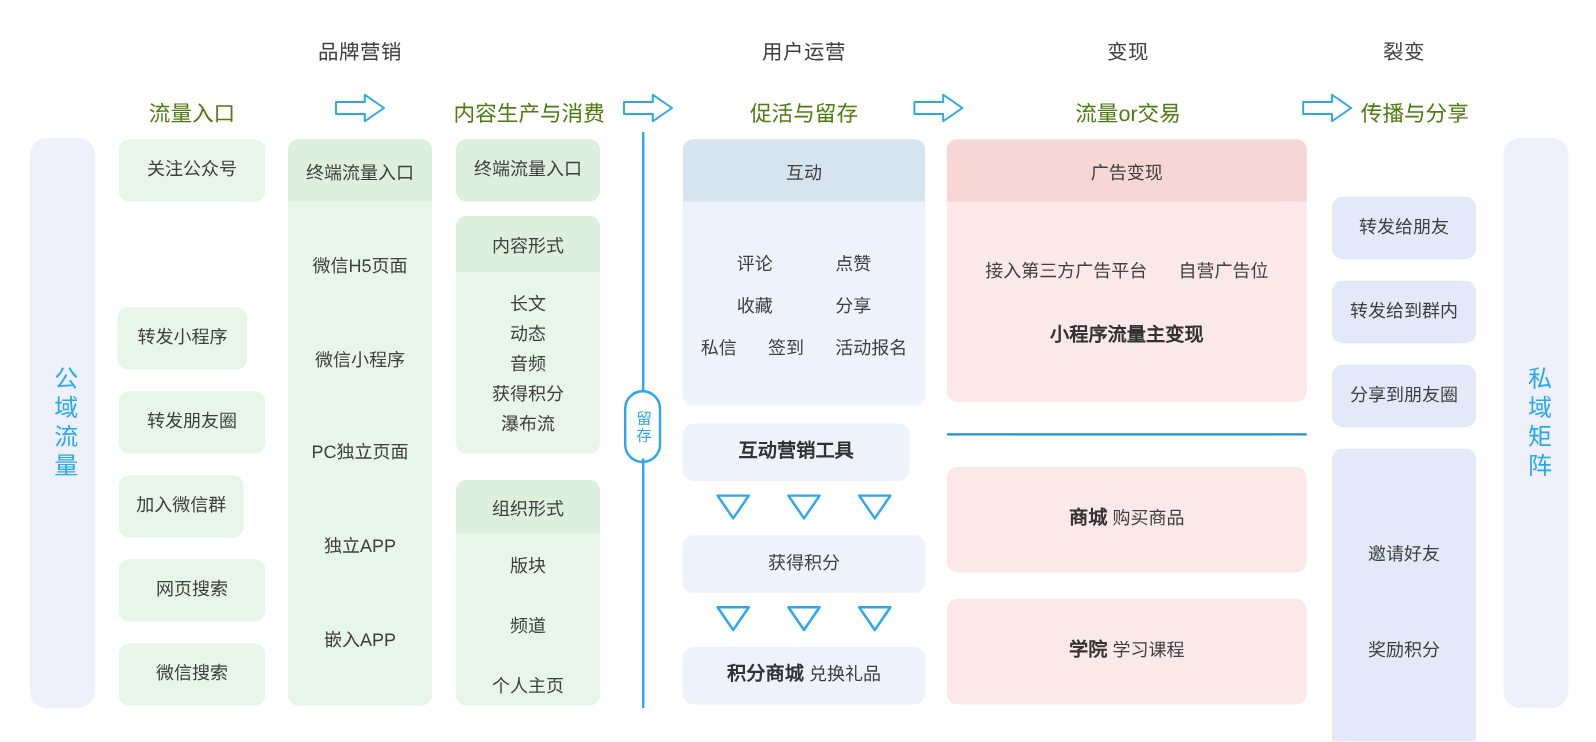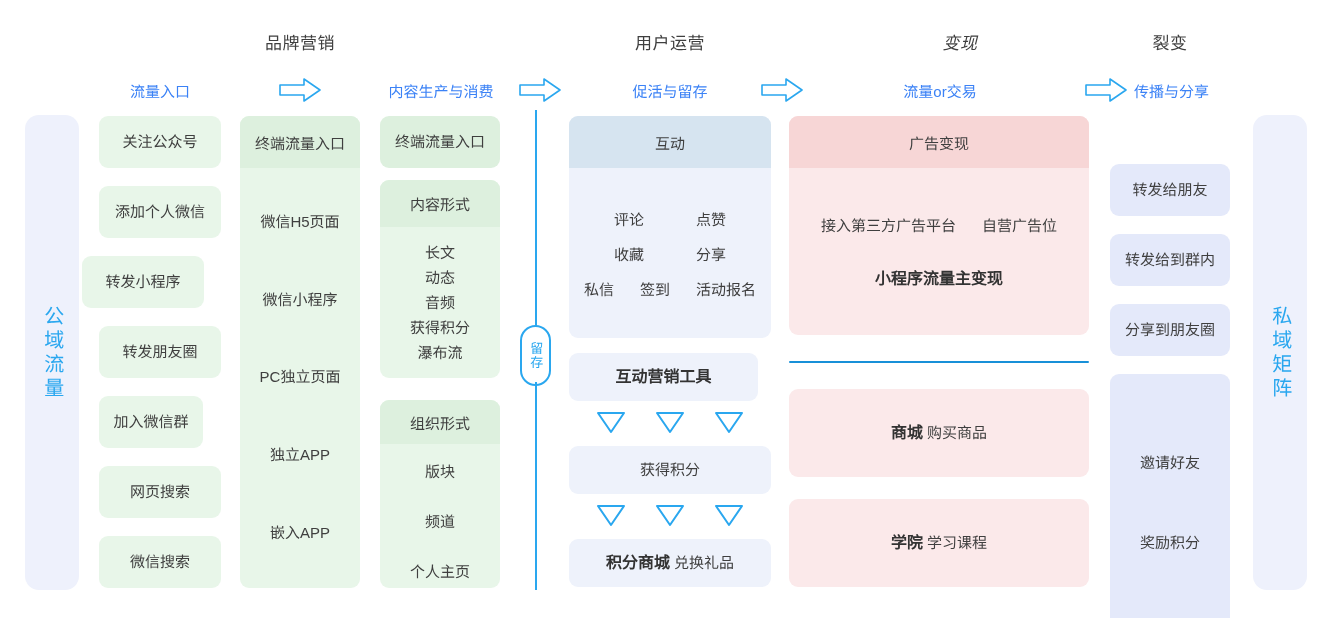--- a/index.html
+++ b/index.html
@@ -17,21 +17,21 @@
   
   .abs{position:absolute;box-sizing:border-box;}
 
   
   .sect-title{
     font-size:17px;color:#3f3f3f;text-align:center;
     white-space:nowrap;letter-spacing:.5px;
   }
   
   .stage-label{
-    font-size:15px;color:#3b82f6;text-align:center;white-space:nowrap;
+    font-size:18px;color:#4d7c0f;text-align:center;white-space:nowrap;
   }
 
   
   .arrow{width:44px;height:26px;}
   .arrow svg{display:block;width:44px;height:26px;}
 
   
   .card{
     border-radius:9px;
     display:flex;align-items:center;justify-content:center;
@@ -96,21 +96,21 @@
   .bold{font-weight:bold;color:#333;}
   .nowrap{white-space:nowrap;}
 </style>
 </head>
 <body>
 
 <div class="canvas">
 
   <div class="abs sect-title" style="left:205px;top:29px;width:190px;">品牌营销</div>
   <div class="abs sect-title" style="left:575px;top:29px;width:190px;">用户运营</div>
-  <div class="abs sect-title" style="left:865px;top:29px;width:190px;font-style:italic;">变现</div>
+  <div class="abs sect-title" style="left:845px;top:29px;width:190px;">变现</div>
   <div class="abs sect-title" style="left:1075px;top:29px;width:190px;">裂变</div>
 
   <div class="abs stage-label" style="left:95px;top:80px;width:130px;">流量入口</div>
 
   <div class="abs arrow" style="left:278px;top:77px;">
     <svg viewBox="0 0 44 26">
         <path d="M2 8 H26 V2 L42 13 L26 24 V18 H2 Z" fill="none" stroke="#2aa7ef" stroke-width="1.6" stroke-linejoin="round"></path>
       </svg>
   </div>
 
@@ -138,22 +138,21 @@
       </svg>
   </div>
 
   <div class="abs stage-label" style="left:1134px;top:80px;width:120px;text-align:left;">传播与分享</div>
 
   <div class="abs rail lav-pale" style="left:25px;top:115px;width:54px;height:475px;">
     <span class="vtext">公域流量</span>
   </div>
 
   <div class="abs card green-soft" style="left:99px;top:116px;width:122px;height:52px;">关注公众号</div>
-  <div class="abs card green-soft" style="left:99px;top:186px;width:122px;height:52px;">添加个人微信</div>
-  <div class="abs card green-soft" style="left:82px;top:256px;width:122px;height:52px;">转发小程序</div>
+  <div class="abs card green-soft" style="left:98px;top:256px;width:108px;height:52px;">转发小程序</div>
   <div class="abs card green-soft" style="left:99px;top:326px;width:122px;height:52px;">转发朋友圈</div>
   <div class="abs card green-soft" style="left:99px;top:396px;width:104px;height:52px;">加入微信群</div>
   <div class="abs card green-soft" style="left:99px;top:466px;width:122px;height:52px;">网页搜索</div>
   <div class="abs card green-soft" style="left:99px;top:536px;width:122px;height:52px;">微信搜索</div>
 
   <div class="abs group green-soft" style="left:240px;top:116px;width:120px;height:472px;">
     <div class="group-head green-mid" style="height:52px;">终端流量入口</div>
     <div class="group-body" style="justify-content:space-around;padding:14px 0 18px;">
       <div class="row">微信H5页面</div>
       <div class="row">微信小程序</div>

